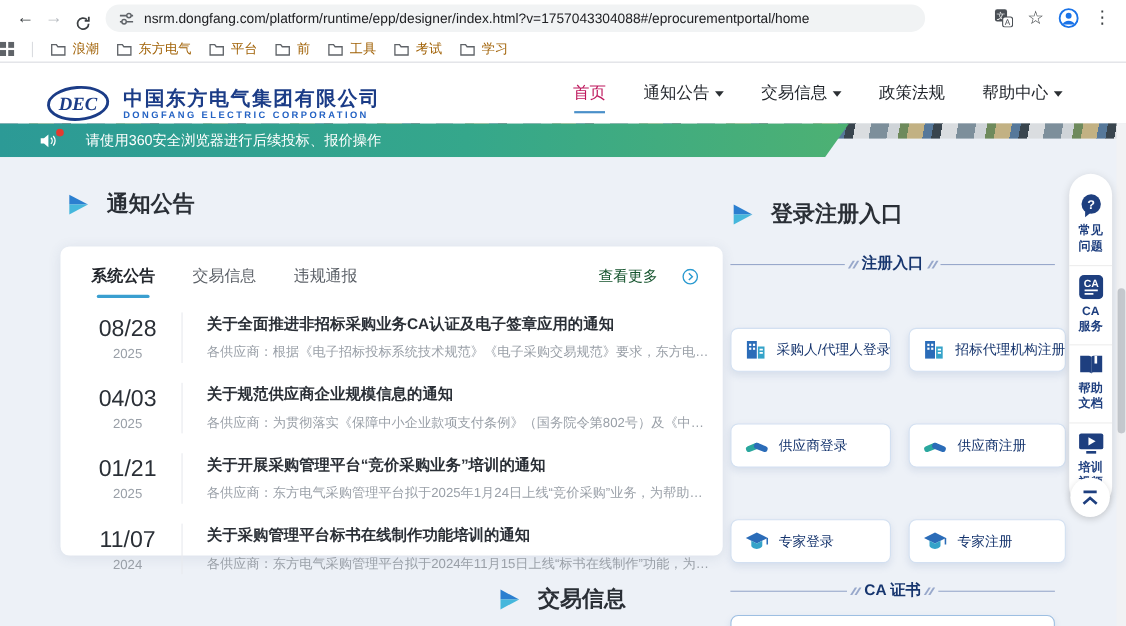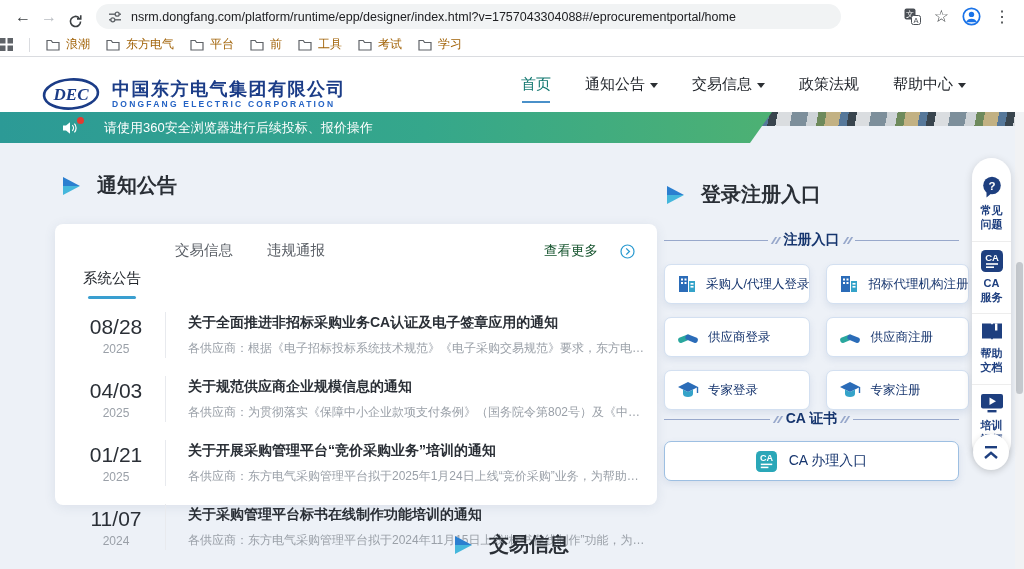--- a/index.html
+++ b/index.html
@@ -22,45 +22,45 @@
   .bm{display:flex;align-items:center;gap:6px;cursor:pointer;}
   .bm-sep{width:1px;height:14px;background:#dadce0;}
   
   .site-header{position:absolute;top:57px;left:0;right:0;height:55px;background:#fff;z-index:30;
     display:flex;align-items:flex-end;padding:0 0 0 42px;box-sizing:border-box;}
   .logo-wrap{display:flex;align-items:center;gap:12px;}
   .company-cn{font-size:18px;font-weight:bold;color:#1b3c87;letter-spacing:1.5px;line-height:1.15;}
   .company-en{font-size:8.5px;color:#2563c4;font-weight:bold;letter-spacing:2.2px;}
   .nav{margin-left:auto;display:flex;gap:34px;align-items:center;font-size:15px;color:#1f2329;padding-right:58px;}
   .nav-item{display:flex;align-items:center;gap:5px;cursor:pointer;position:relative;height:55px;}
-  .nav-item.active{color:#0f766e;}
+  .nav-item.active{color:#be185d;}
   .nav-item.active::after{content:"";position:absolute;left:1px;right:1px;bottom:9px;height:2px;background:#4a90c9;}
   .caret{width:0;height:0;border-left:4px solid transparent;border-right:4px solid transparent;border-top:5px solid #2b2f33;margin-top:2px;}
   
   .photo-strip{position:absolute;top:112px;left:0;right:0;height:14px;z-index:5;
     background:
       repeating-linear-gradient(100deg,#7d8f9b 0 16px,#cfd4d8 16px 26px,#6e8a5c 26px 34px,#c2b183 34px 48px,#56789a 48px 56px,#39454e 56px 64px,#dadde0 64px 78px);
   }
   .tip-banner{position:absolute;top:112px;left:0;width:772px;height:31px;z-index:10;
     background:linear-gradient(90deg,#2c9a96 0%,#35a78b 55%,#4db173 100%);
     clip-path:polygon(0 0,100% 0,calc(100% - 22px) 100%,0 100%);
-    display:flex;align-items:center;padding-left:62px;box-sizing:border-box;color:#fff;font-size:13px;gap:26px;}
+    display:flex;align-items:center;padding-left:36px;box-sizing:border-box;color:#fff;font-size:13px;gap:26px;}
   .spk-wrap{position:relative;display:flex;}
   .red-dot{position:absolute;top:-4px;right:-6px;width:7px;height:7px;border-radius:50%;background:#e23b30;}
   
   .section-head{position:absolute;display:flex;align-items:center;gap:15px;font-size:20px;font-weight:bold;color:#2a2f36;z-index:6;}
   #notices-head{top:172px;left:60px;}
   #login-head{top:181px;left:664px;}
   #trade-head{top:531px;left:452px;}
   
   .notice-card{position:absolute;top:224px;left:55px;width:602px;height:281px;background:#fff;
     border-radius:8px;box-shadow:0 2px 12px rgba(60,80,120,.10);z-index:6;box-sizing:border-box;}
   .tab-row{display:flex;align-items:flex-start;padding:17px 22px 0 28px;gap:34px;}
   .tab{font-size:14.5px;color:#5a5f66;padding-bottom:11px;position:relative;cursor:pointer;}
-  .tab.active{color:#23272d;font-weight:normal;margin-top:28px;}
+  .tab.active{color:#23272d;font-weight:bold;}
   .tab.active::after{content:"";position:absolute;left:5px;right:5px;bottom:0;height:3px;background:#3a9fd0;border-radius:2px;}
   .view-more{margin-left:auto;color:#14532d;font-size:13.5px;display:flex;align-items:center;gap:22px;cursor:pointer;padding-top:1px;}
   .notice-list{padding:4px 9px 0 24px;}
   .notice-row{display:flex;align-items:center;height:64px;cursor:pointer;}
   .n-date{width:74px;text-align:center;flex:0 0 auto;}
   .n-date .d{font-size:21px;color:#2a2f36;}
   .n-date .y{font-size:12px;color:#9aa0a8;margin-top:3px;}
   .n-div{width:1px;align-self:stretch;background:#e8eaee;margin:9px 0 9px 12px;flex:0 0 auto;}
   .n-body{flex:1;min-width:0;padding-left:22px;}
   .n-title{font-size:14px;font-weight:bold;color:#2a2f36;white-space:nowrap;overflow:hidden;text-overflow:ellipsis;}
@@ -68,22 +68,22 @@
   
   .login-area{position:absolute;top:231px;left:664px;width:295px;z-index:6;}
   .group-labels{display:flex;gap:16px;}
   .orn-label{flex:1;display:flex;align-items:center;gap:5px;color:#16356e;font-weight:bold;font-size:14px;}
   .orn-line{flex:1;height:1px;background:#98a8cb;}
   .sl{display:flex;gap:2.5px;}
   .sl i{display:block;width:1.5px;height:7px;background:#98a8cb;transform:skewX(-32deg);}
   .btn-grid{display:grid;grid-template-columns:1fr 1fr;gap:13px 16px;margin-top:15px;}
   .portal-btn{height:40px;background:#fff;border:1px solid #d3e0f1;border-radius:7px;
     box-shadow:0 3px 7px rgba(90,120,170,.14);display:flex;align-items:center;padding-left:12px;gap:9px;
-    font-size:12.5px;color:#16356e;cursor:pointer;box-sizing:border-box;white-space:nowrap;}
-  .ca-label{align-items:center;}
+    font-size:12.5px;color:#16356e;cursor:pointer;box-sizing:border-box;white-space:nowrap;margin-top:34px;}
+  .ca-label{margin-top:16px;align-items:center;}
   .ca-btn{margin-top:13px;height:38px;background:#fff;border:1px solid #9dbfe2;border-radius:7px;
     box-shadow:0 3px 7px rgba(90,120,170,.14);display:flex;align-items:center;justify-content:center;gap:12px;
     font-size:14px;color:#16356e;cursor:pointer;}
   
   .quick-sidebar{position:absolute;right:13px;top:158px;width:39px;background:#fff;border-radius:20px;
     box-shadow:0 2px 9px rgba(0,0,0,.14);padding:9px 0 7px;display:flex;flex-direction:column;align-items:center;z-index:20;}
   .qs-item{display:flex;flex-direction:column;align-items:center;gap:4px;padding:8px 0 9px;width:100%;cursor:pointer;}
   .qs-item + .qs-item{border-top:1px solid #ededed;}
   .qs-label{font-size:11px;color:#1e3f7f;font-weight:bold;text-align:center;line-height:1.3;width:24px;word-break:break-all;}
   .to-top{position:absolute;right:15px;top:434px;width:36px;height:36px;border-radius:50%;background:#fff;

